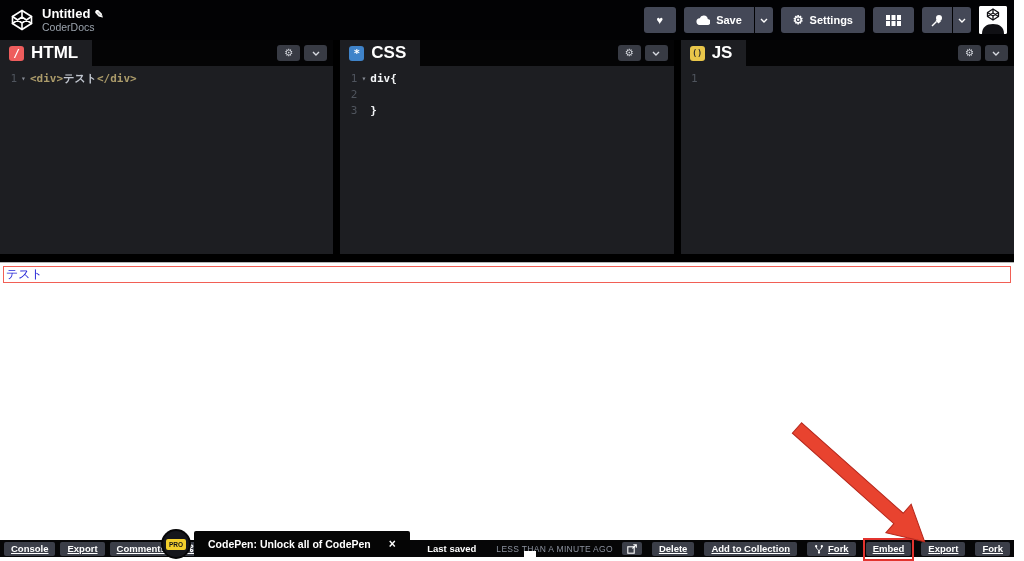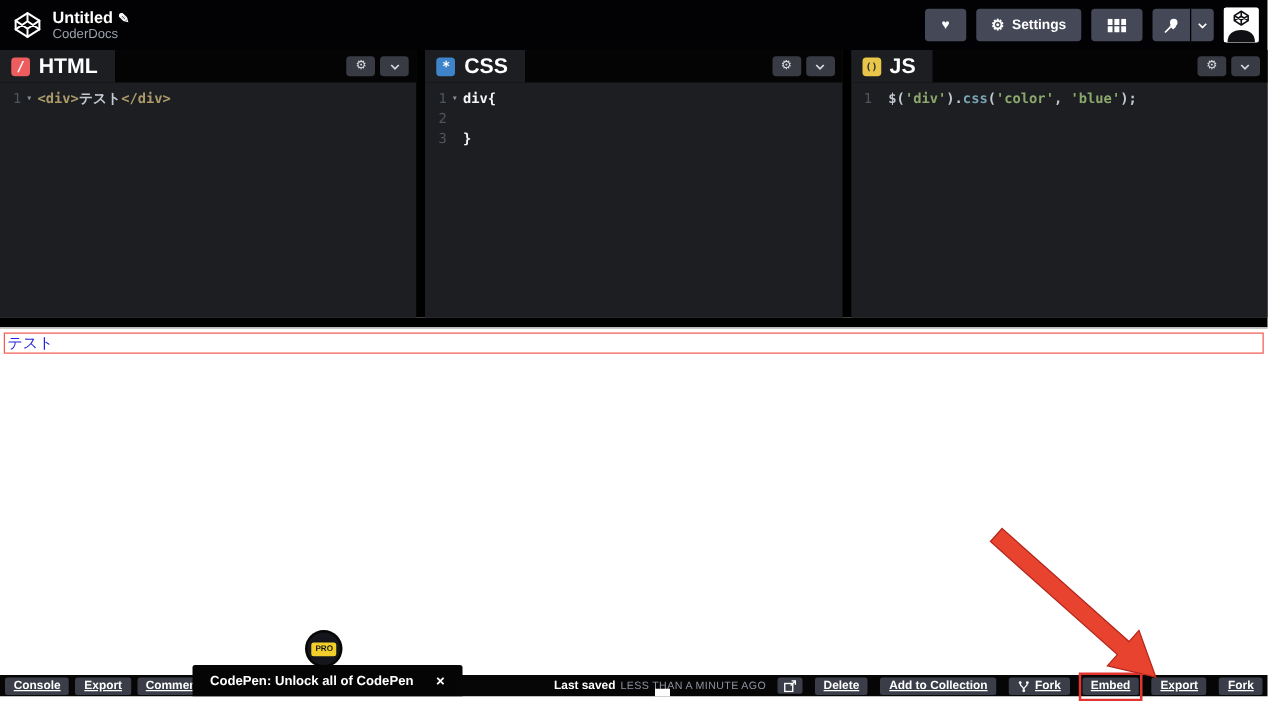--- a/index.html
+++ b/index.html
@@ -58,32 +58,32 @@
   .preview { flex:1; background:#fff; border-top:1px solid #b5b5b5; overflow:hidden; }
   .test-div { margin:3px; border:1px solid #f15f55; color:#2323d6; font-size:12px; line-height:15px;
               height:17px; padding:0 2px; }
 
   
   .footer { height:17px; background:#060607; display:flex; align-items:center; padding:0 4px; flex:none; position:relative; }
   .fbtn { background:#3b3e48; color:#fff; border:none; border-radius:2px; font-family:inherit;
           font-size:9.5px; font-weight:bold; line-height:11px; padding:1.5px 7px; margin-right:5px; cursor:pointer;
           display:flex; align-items:center; gap:4px;text-decoration:underline; }
   .footer-right { margin-left:auto; display:flex; align-items:center; gap:5px; }
-  .saved { display:flex; align-items:baseline; gap:4px; margin-right:4px;justify-content:center; }
+  .saved { display:flex; align-items:baseline; gap:20px; margin-right:4px;justify-content:center; }
   .saved-label { color:#fff; font-size:9.5px; font-weight:bold; }
   .saved-value { color:#8d93a0; font-size:8.5px; letter-spacing:.3px; }
   .fbtn.icon-sq { padding:1.5px 5px; }
   .embed-wrap { position:relative; display:inline-flex; margin-right:5px; }
   .embed-wrap .fbtn { margin-right:0; }
   .embed-highlight { position:absolute; left:-3px; right:-3px; top:-4px; bottom:-5px;
                      border:2px solid #e3342f; pointer-events:none; }
   .notch { position:absolute; left:524px; bottom:0; width:12px; height:6px; background:#fff; }
 
   
-  .pro-wrap { position:absolute; left:149px; bottom:0; display:flex; align-items:center; z-index:20;flex-direction:column; }
+  .pro-wrap { position:absolute; left:163px; bottom:0; display:flex; align-items:flex-start; z-index:20; }
   .pro-circle { width:26px; height:26px; border-radius:50%; background:#15161b; display:flex; align-items:center;
                 justify-content:center; cursor:pointer; box-shadow:0 0 0 2px #060607; }
   .pro-pill { background:#f3cf2c; color:#14151a; font-size:6.5px; font-weight:bold; border-radius:2px; padding:2px 3px; }
   .banner { height:25px; background:#050505; display:flex; align-items:center; padding:0 14px; margin-left:5px;
             border-radius:2px 2px 0 0; }
   .banner-text { color:#fff; font-size:10.5px; font-weight:bold; white-space:nowrap; }
   .banner-close { color:#fff; font-size:12px; font-weight:bold; margin-left:18px; cursor:pointer; line-height:1; }
 
   
   .arrow-overlay { position:absolute; left:0; top:0; width:1014px; height:557px; pointer-events:none; z-index:50; }
@@ -101,20 +101,33 @@
       </svg>
       <div class="title-block">
         <div class="pen-title"><span>Untitled</span><span class="edit">✎</span></div>
         <div class="pen-author">CoderDocs</div>
       </div>
       <div class="header-right">
         <div class="hgroup">
           <button class="hbtn icon-only">
               <span>♥</span>
             </button>
+        </div>
+        <div class="hgroup">
+          <button class="hbtn main">
+            <svg class="glyph" width="14" height="10" viewBox="0 0 14 10">
+                <path d="M4 10a3.4 3.4 0 0 1-.3-6.8A4.2 4.2 0 0 1 11.8 4 2.8 2.8 0 0 1 11 10H4z" fill="#fff"></path>
+              </svg>
+            <span>Save</span>
+          </button>
+          <button class="hbtn caret">
+            <svg width="8" height="5" viewBox="0 0 8 5">
+                <polyline points="1,1 4,4 7,1" fill="none" stroke="#fff" stroke-width="1.4"></polyline>
+              </svg>
+          </button>
         </div>
         <div class="hgroup">
           <button class="hbtn">
             <span class="glyph">⚙</span>
             <span>Settings</span>
           </button>
         </div>
         <div class="hgroup">
           <button class="hbtn icon-only">
             <svg width="15" height="11" viewBox="0 0 15 11">
@@ -230,21 +243,20 @@
               <svg width="8" height="5" viewBox="0 0 8 5">
                   <polyline points="1,1 4,4 7,1" fill="none" stroke="#d7dae0" stroke-width="1.4"></polyline>
                 </svg>
             </button>
           </div>
         </div>
         <div class="code">
             <div class="code-line">
               <span class="lnum">1</span>
               <span class="fold"> </span>
-              <span class="ltext"><span class="tok-plain">$(</span><span class="tok-string">'div'</span><span class="tok-plain">).</span><span class="tok-func">css</span><span class="tok-plain">(</span><span class="tok-string">'color'</span><span class="tok-plain">, </span><span class="tok-string">'blue'</span><span class="tok-plain">);</span></span>
             </div>
           </div>
       </div>
     </div>
 
     <div class="drag-bar"></div>
 
     <div class="preview">
       <div class="test-div">テスト</div>
     </div>

